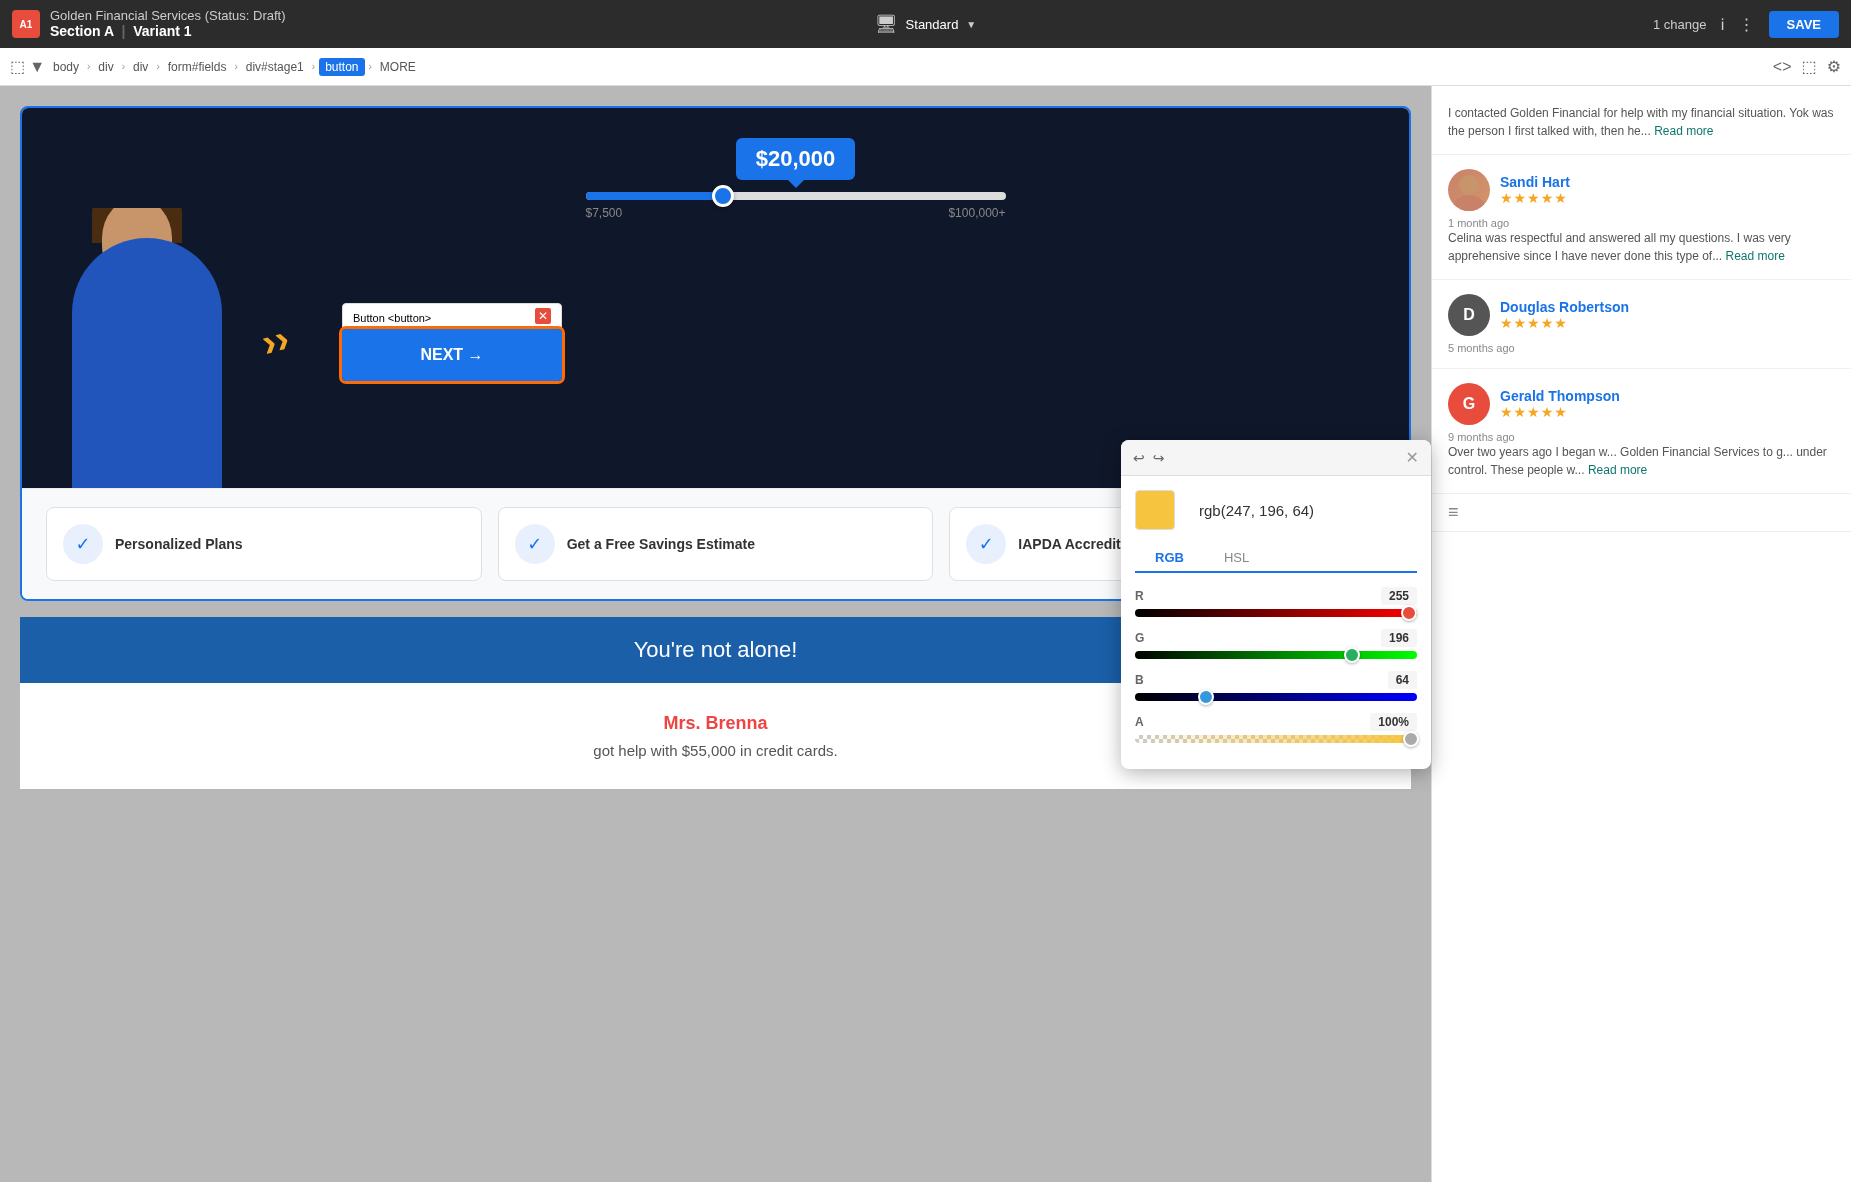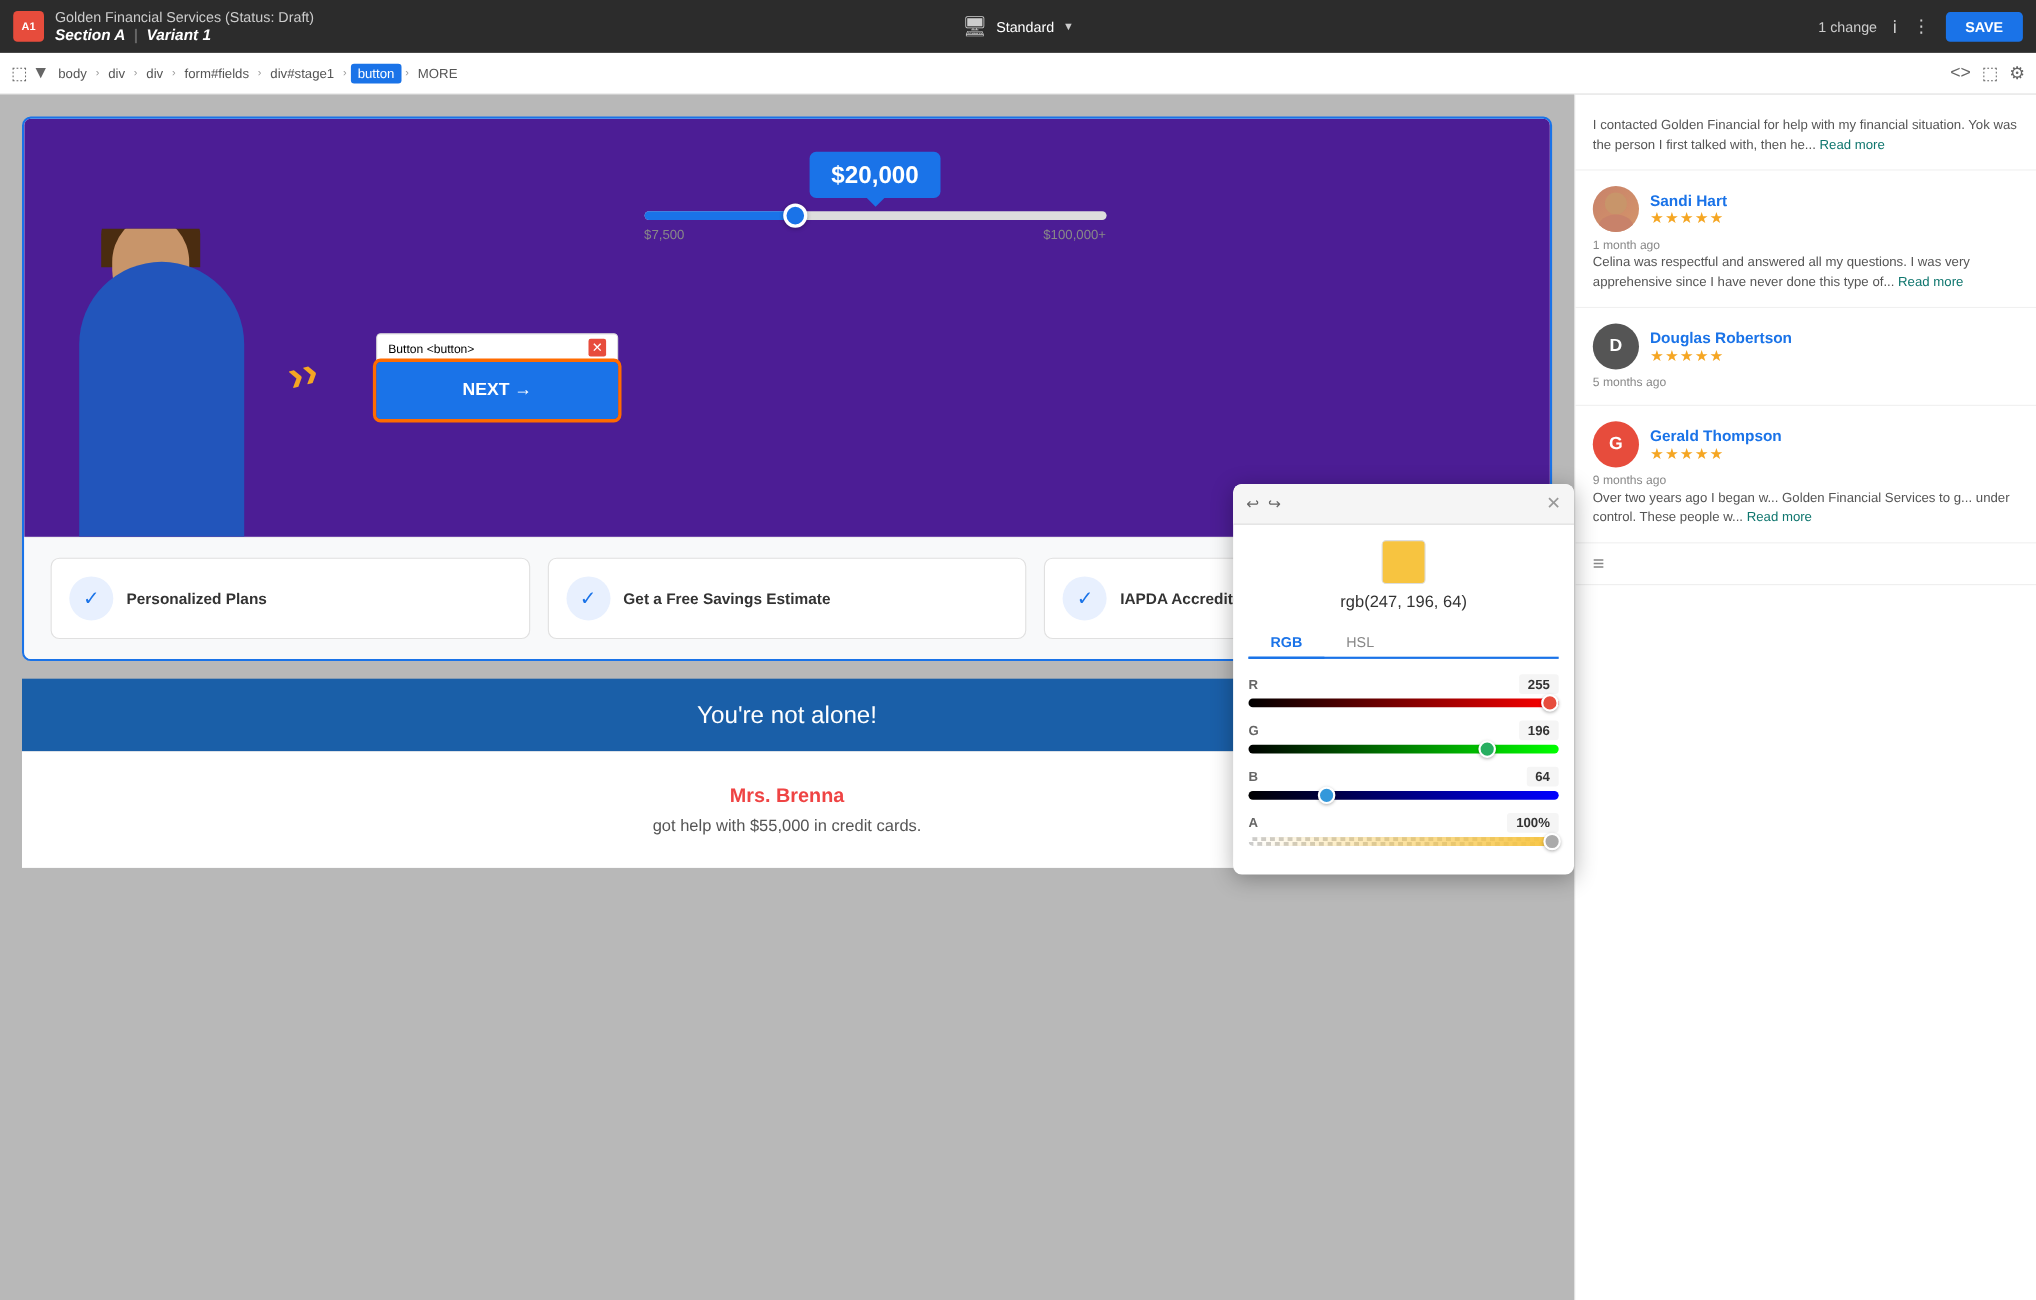--- a/index.html
+++ b/index.html
@@ -6,21 +6,21 @@
     body { font-family: -apple-system, BlinkMacSystemFont, 'Segoe UI', sans-serif; background: #b0b0b0; overflow: hidden; width: 1851px; height: 1182px; }
 
     
     .top-bar {
       display: flex; align-items: center; background: #2c2c2c; height: 48px;
       padding: 0 12px; gap: 10px; position: relative;
     }
     .app-icon { width: 28px; height: 28px; background: #e74c3c; border-radius: 4px; display: flex; align-items: center; justify-content: center; }
     .app-icon span { color: #fff; font-size: 10px; font-weight: bold; }
     .app-title { color: #ccc; font-size: 13px; }
-    .section-title { color: #fff; font-size: 14px; font-weight: 600; font-style: italic; }
+    .section-title { color: #fff; font-size: 14px; font-weight: 600; }
     .separator { color: #666; margin: 0 4px; }
     .top-bar-center { position: absolute; left: 50%; transform: translateX(-50%); display: flex; align-items: center; gap: 8px; }
     .monitor-icon { color: #ccc; font-size: 18px; }
     .standard-label { color: #fff; font-size: 13px; }
     .dropdown-arrow { color: #ccc; font-size: 10px; }
     .top-bar-right { margin-left: auto; display: flex; align-items: center; gap: 14px; }
     .changes-text { color: #ccc; font-size: 13px; }
     .icon-btn { color: #ccc; font-size: 16px; cursor: pointer; background: none; border: none; }
     .save-btn { background: #1a73e8; color: #fff; border: none; border-radius: 4px; padding: 6px 18px; font-size: 13px; font-weight: 600; cursor: pointer; }
 
@@ -39,21 +39,21 @@
     .main-layout { display: flex; height: calc(1182px - 86px); }
 
     
     .left-content { flex: 1; background: #b8b8b8; padding: 20px; overflow: auto; }
 
     
     .preview-card {
       background: #fff; border: 2px solid #1a73e8; border-radius: 8px;
       overflow: hidden; margin-bottom: 16px; position: relative;
     }
-    .preview-inner { padding: 30px 40px 30px; background: #4c1d95; position: relative; min-height: 380px; }
+    .preview-inner { padding: 30px 40px 30px; background: #0f172a; position: relative; min-height: 380px; }
 
     
     .slider-section { display: flex; flex-direction: column; align-items: center; padding-bottom: 20px; }
     .amount-bubble {
       background: #1a73e8; color: #fff; border-radius: 6px; padding: 8px 20px;
       font-size: 22px; font-weight: bold; margin-bottom: 12px; position: relative;
     }
     .amount-bubble::after {
       content: ''; position: absolute; bottom: -8px; left: 50%; transform: translateX(-50%);
       border-left: 8px solid transparent; border-right: 8px solid transparent;
@@ -134,21 +134,21 @@
       box-shadow: 0 4px 20px rgba(0,0,0,0.3); z-index: 100;
       overflow: hidden;
     }
     .cp-titlebar {
       background: #f5f5f5; padding: 8px 12px; display: flex; align-items: center;
       justify-content: space-between; border-bottom: 1px solid #ddd;
     }
     .cp-btn { background: none; border: none; color: #666; cursor: pointer; font-size: 14px; }
     .cp-close { color: #999; font-size: 16px; }
     .cp-body { padding: 14px; }
-    .cp-preview-row { display: flex; align-items: center; gap: 8px; margin-bottom: 14px; flex-direction: column; }
+    .cp-preview-row { display: flex; align-items: center; gap: 24px; margin-bottom: 14px; }
     .cp-swatch { width: 40px; height: 40px; background: rgb(247,196,64); border-radius: 4px; border: 1px solid #ddd; }
     .cp-hex-value { font-size: 15px; color: #333; font-weight: 500; }
     .cp-tabs { display: flex; border-bottom: 2px solid #1a73e8; margin-bottom: 14px; }
     .cp-tab { padding: 6px 20px; font-size: 13px; cursor: pointer; color: #888; }
     .cp-tab-active { color: #1a73e8; font-weight: 600; border-bottom: 2px solid #1a73e8; margin-bottom: -2px; }
     .cp-slider-row { margin-bottom: 12px; }
     .cp-slider-label { display: flex; justify-content: space-between; align-items: center; margin-bottom: 4px; }
     .cp-label { font-size: 12px; color: #666; font-weight: 600; }
     .cp-value { font-size: 12px; color: #333; font-weight: 600; background: #f5f5f5; padding: 2px 8px; border-radius: 3px; }
     .cp-track { height: 8px; border-radius: 4px; position: relative; margin-bottom: 2px; }

